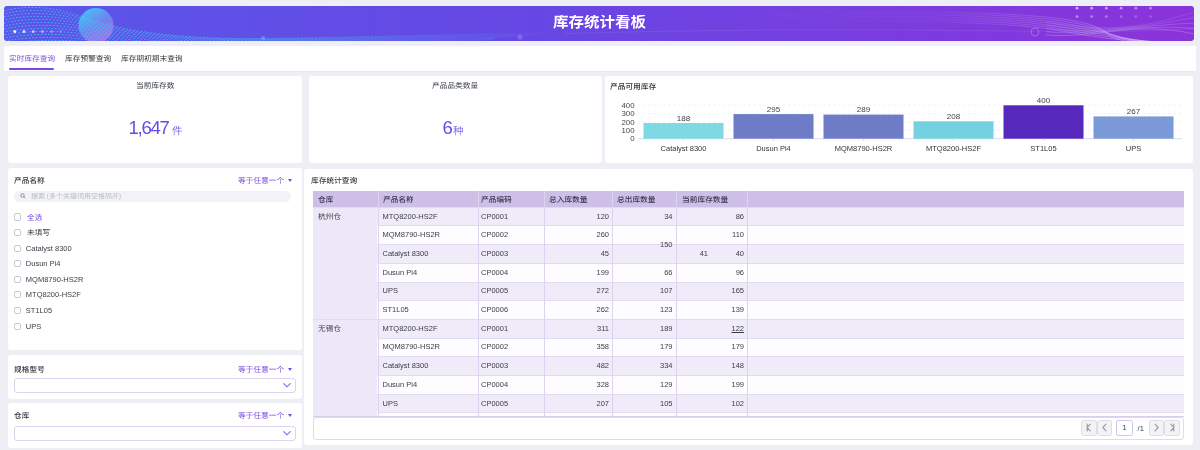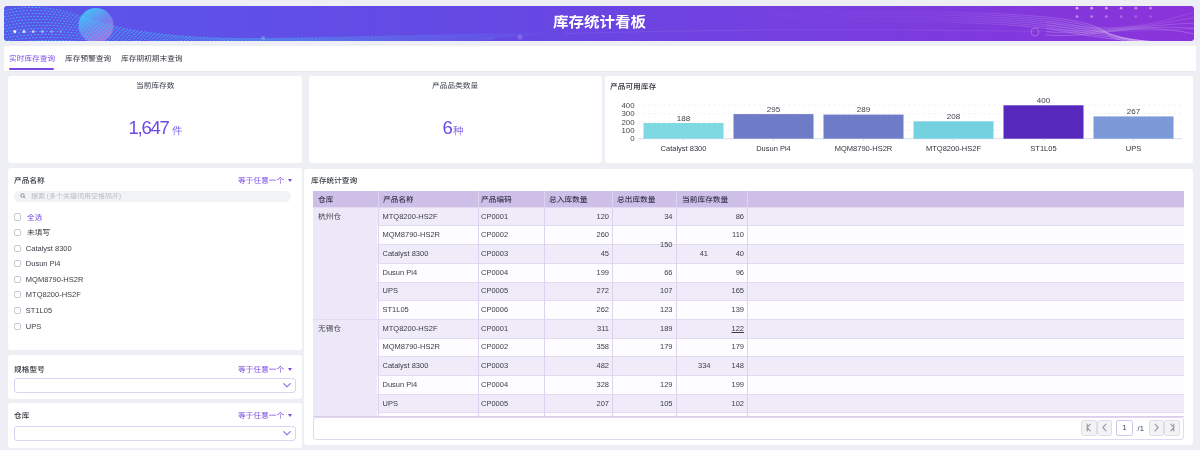--- a/index.html
+++ b/index.html
@@ -342,21 +342,21 @@
 <div style="position:absolute;top:324.7px;font:normal 7.5px 'Liberation Sans',sans-serif;line-height:1;color:#3C3C46;letter-spacing:0.0px;white-space:pre;left:672.5px;transform:translateX(-100%);">189</div>
 <div style="position:absolute;top:324.7px;font:normal 7.5px 'Liberation Sans',sans-serif;line-height:1;color:#3C3C46;letter-spacing:0.0px;white-space:pre;left:744.0px;transform:translateX(-100%);text-decoration:underline;">122</div>
 <div style="position:absolute;top:343.4px;font:normal 7.5px 'Liberation Sans',sans-serif;line-height:1;color:#3C3C46;letter-spacing:0.0px;white-space:pre;left:382.5px;">MQM8790-HS2R</div>
 <div style="position:absolute;top:343.4px;font:normal 7.5px 'Liberation Sans',sans-serif;line-height:1;color:#3C3C46;letter-spacing:0.0px;white-space:pre;left:481.0px;">CP0002</div>
 <div style="position:absolute;top:343.4px;font:normal 7.5px 'Liberation Sans',sans-serif;line-height:1;color:#3C3C46;letter-spacing:0.0px;white-space:pre;left:609.0px;transform:translateX(-100%);">358</div>
 <div style="position:absolute;top:343.4px;font:normal 7.5px 'Liberation Sans',sans-serif;line-height:1;color:#3C3C46;letter-spacing:0.0px;white-space:pre;left:672.5px;transform:translateX(-100%);">179</div>
 <div style="position:absolute;top:343.4px;font:normal 7.5px 'Liberation Sans',sans-serif;line-height:1;color:#3C3C46;letter-spacing:0.0px;white-space:pre;left:744.0px;transform:translateX(-100%);">179</div>
 <div style="position:absolute;top:362.1px;font:normal 7.5px 'Liberation Sans',sans-serif;line-height:1;color:#3C3C46;letter-spacing:0.0px;white-space:pre;left:382.5px;">Catalyst 8300</div>
 <div style="position:absolute;top:362.1px;font:normal 7.5px 'Liberation Sans',sans-serif;line-height:1;color:#3C3C46;letter-spacing:0.0px;white-space:pre;left:481.0px;">CP0003</div>
 <div style="position:absolute;top:362.1px;font:normal 7.5px 'Liberation Sans',sans-serif;line-height:1;color:#3C3C46;letter-spacing:0.0px;white-space:pre;left:609.0px;transform:translateX(-100%);">482</div>
-<div style="position:absolute;top:362.1px;font:normal 7.5px 'Liberation Sans',sans-serif;line-height:1;color:#3C3C46;letter-spacing:0.0px;white-space:pre;left:672.5px;transform:translateX(-100%);margin-left:38px;">334</div>
+<div style="position:absolute;top:362.1px;font:normal 7.5px 'Liberation Sans',sans-serif;line-height:1;color:#3C3C46;letter-spacing:0.0px;white-space:pre;left:672.5px;transform:translateX(-100%);">334</div>
 <div style="position:absolute;top:362.1px;font:normal 7.5px 'Liberation Sans',sans-serif;line-height:1;color:#3C3C46;letter-spacing:0.0px;white-space:pre;left:744.0px;transform:translateX(-100%);">148</div>
 <div style="position:absolute;top:380.8px;font:normal 7.5px 'Liberation Sans',sans-serif;line-height:1;color:#3C3C46;letter-spacing:0.0px;white-space:pre;left:382.5px;">Dusun Pi4</div>
 <div style="position:absolute;top:380.8px;font:normal 7.5px 'Liberation Sans',sans-serif;line-height:1;color:#3C3C46;letter-spacing:0.0px;white-space:pre;left:481.0px;">CP0004</div>
 <div style="position:absolute;top:380.8px;font:normal 7.5px 'Liberation Sans',sans-serif;line-height:1;color:#3C3C46;letter-spacing:0.0px;white-space:pre;left:609.0px;transform:translateX(-100%);">328</div>
 <div style="position:absolute;top:380.8px;font:normal 7.5px 'Liberation Sans',sans-serif;line-height:1;color:#3C3C46;letter-spacing:0.0px;white-space:pre;left:672.5px;transform:translateX(-100%);">129</div>
 <div style="position:absolute;top:380.8px;font:normal 7.5px 'Liberation Sans',sans-serif;line-height:1;color:#3C3C46;letter-spacing:0.0px;white-space:pre;left:744.0px;transform:translateX(-100%);">199</div>
 <div style="position:absolute;top:399.5px;font:normal 7.5px 'Liberation Sans',sans-serif;line-height:1;color:#3C3C46;letter-spacing:0.0px;white-space:pre;left:382.5px;">UPS</div>
 <div style="position:absolute;top:399.5px;font:normal 7.5px 'Liberation Sans',sans-serif;line-height:1;color:#3C3C46;letter-spacing:0.0px;white-space:pre;left:481.0px;">CP0005</div>
 <div style="position:absolute;top:399.5px;font:normal 7.5px 'Liberation Sans',sans-serif;line-height:1;color:#3C3C46;letter-spacing:0.0px;white-space:pre;left:609.0px;transform:translateX(-100%);">207</div>
 <div style="position:absolute;top:399.5px;font:normal 7.5px 'Liberation Sans',sans-serif;line-height:1;color:#3C3C46;letter-spacing:0.0px;white-space:pre;left:672.5px;transform:translateX(-100%);">105</div>

